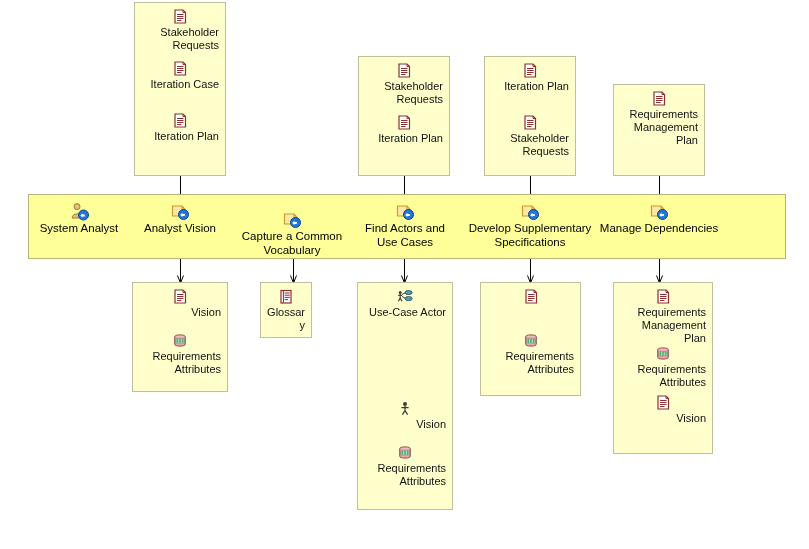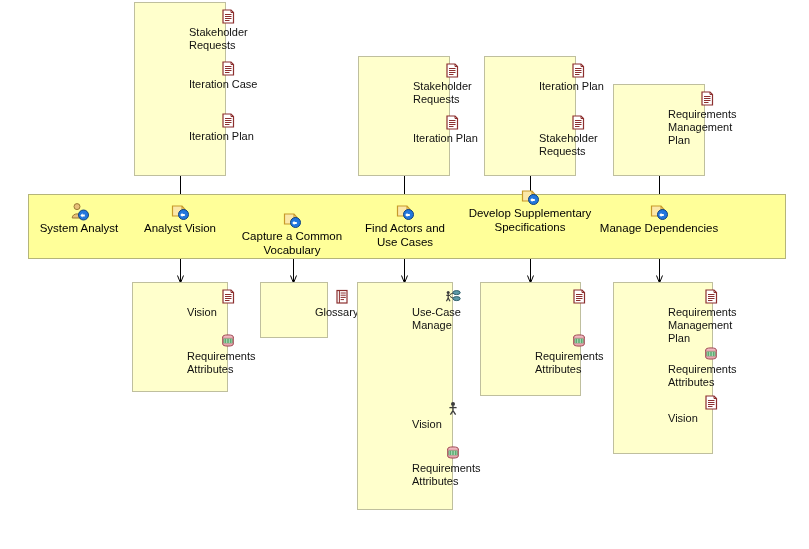--- a/index.html
+++ b/index.html
@@ -34,22 +34,21 @@
     position: absolute;
     background: #ffff99;
     border: 1px solid #b5b57a;
     box-sizing: border-box;
   }
   
   .item {
     position: absolute;
     width: 100%;
     box-sizing: border-box;
-    text-align: left;
-    margin-left: 48px;
+    text-align: right;
   }
   .item .ico {
     display: block;
     margin: 0 auto 1px auto;
     width: 16px;
     height: 16px;
     line-height: 0;
   }
   .item .lbl {
     display: block;
@@ -301,21 +300,21 @@
     <svg width="22" height="18" viewBox="0 0 22 18">
       <path d="M2.5 3 L12 3 L15 6.5 L15 13 L2.5 13 Z" fill="#fbe8a8" stroke="#c79a2a" stroke-width="1.2"></path>
       <path d="M12 3 L12 6.5 L15 6.5" fill="none" stroke="#c79a2a" stroke-width="1"></path>
       <circle cx="13.5" cy="11.5" r="5" fill="#2277dd" stroke="#10427d" stroke-width="1"></circle>
       <path d="M10.2 11.9 l2.2 -2.2 l0 1.2 l2.4 0 l0 2 l-2.4 0 l0 1.2 z" fill="#ffffff"></path>
     </svg>
   </span>
   <span class="lbl">Find Actors and Use Cases</span>
 </div>
 
-<div class="node" style="left:463px; top:188px; width:134px;">
+<div class="node" style="left:463px; top:203px; width:134px;">
   <span class="ico">
     <svg width="22" height="18" viewBox="0 0 22 18">
       <path d="M2.5 3 L12 3 L15 6.5 L15 13 L2.5 13 Z" fill="#fbe8a8" stroke="#c79a2a" stroke-width="1.2"></path>
       <path d="M12 3 L12 6.5 L15 6.5" fill="none" stroke="#c79a2a" stroke-width="1"></path>
       <circle cx="13.5" cy="11.5" r="5" fill="#2277dd" stroke="#10427d" stroke-width="1"></circle>
       <path d="M10.2 11.9 l2.2 -2.2 l0 1.2 l2.4 0 l0 2 l-2.4 0 l0 1.2 z" fill="#ffffff"></path>
     </svg>
   </span>
   <span class="lbl">Develop Supplementary Specifications</span>
 </div>
@@ -395,21 +394,21 @@
           <line x1="8" y1="5.8" x2="8" y2="10"></line>
             <line x1="9.6" y1="5.8" x2="9.6" y2="10"></line>
           <line x1="11.2" y1="5.8" x2="11.2" y2="10"></line>
         </g>
       </svg>
     </span>
     <span class="lbl">Requirements Attributes</span>
   </div>
 </div>
 
-<div class="box" style="left:260px; top:282px; width:68px; height:56px;">
+<div class="box" style="left:260px; top:282px; width:52px; height:56px;">
   <div class="item" style="top:6px;">
     <span class="ico">
       <svg width="16" height="16" viewBox="0 0 16 16">
         <rect x="3" y="1.5" width="10" height="12.5" fill="#ffffff" stroke="#8c2f2f" stroke-width="1.2"></rect>
         <line x1="5.4" y1="1.5" x2="5.4" y2="14" stroke="#8c2f2f" stroke-width="1"></line>
         <g stroke="#8c2f2f" stroke-width="1">
           <line x1="6.6" y1="4" x2="11.8" y2="4"></line>
             <line x1="6.6" y1="6.2" x2="11.8" y2="6.2"></line>
           <line x1="6.6" y1="8.4" x2="11.8" y2="8.4"></line>
             <line x1="6.6" y1="10.6" x2="10" y2="10.6"></line>
@@ -428,21 +427,21 @@
         <line x1="3.2" y1="4.9" x2="3.2" y2="9" stroke="#3b3b3b" stroke-width="1.2"></line>
         <line x1="1.3" y1="6.4" x2="5.1" y2="6.4" stroke="#3b3b3b" stroke-width="1.2"></line>
         <line x1="3.2" y1="9" x2="1.4" y2="12.2" stroke="#3b3b3b" stroke-width="1.2"></line>
         <line x1="3.2" y1="9" x2="5" y2="12.2" stroke="#3b3b3b" stroke-width="1.2"></line>
         <ellipse cx="11.6" cy="3.6" rx="3.6" ry="2" fill="#5d9aa8" stroke="#2f5f6b" stroke-width="1"></ellipse>
         <ellipse cx="11.6" cy="9.6" rx="3.6" ry="2" fill="#5d9aa8" stroke="#2f5f6b" stroke-width="1"></ellipse>
         <line x1="5" y1="5.5" x2="8" y2="4" stroke="#3b3b3b" stroke-width="1"></line>
         <line x1="5" y1="7.5" x2="8" y2="9.2" stroke="#3b3b3b" stroke-width="1"></line>
       </svg>
     </span>
-    <span class="lbl">Use-Case Manage</span>
+    <span class="lbl">Use-Case Actor</span>
   </div>
   <div class="item" style="top:118px;">
     <span class="ico">
       <svg width="16" height="16" viewBox="0 0 16 16">
         <circle cx="8" cy="3" r="2" fill="#3b3b3b"></circle>
         <line x1="8" y1="5" x2="8" y2="9.6" stroke="#3b3b3b" stroke-width="1.3"></line>
         <line x1="4.4" y1="6.6" x2="11.6" y2="6.6" stroke="#3b3b3b" stroke-width="1.3"></line>
         <line x1="8" y1="9.6" x2="5.4" y2="13.6" stroke="#3b3b3b" stroke-width="1.3"></line>
         <line x1="8" y1="9.6" x2="10.6" y2="13.6" stroke="#3b3b3b" stroke-width="1.3"></line>
       </svg>

